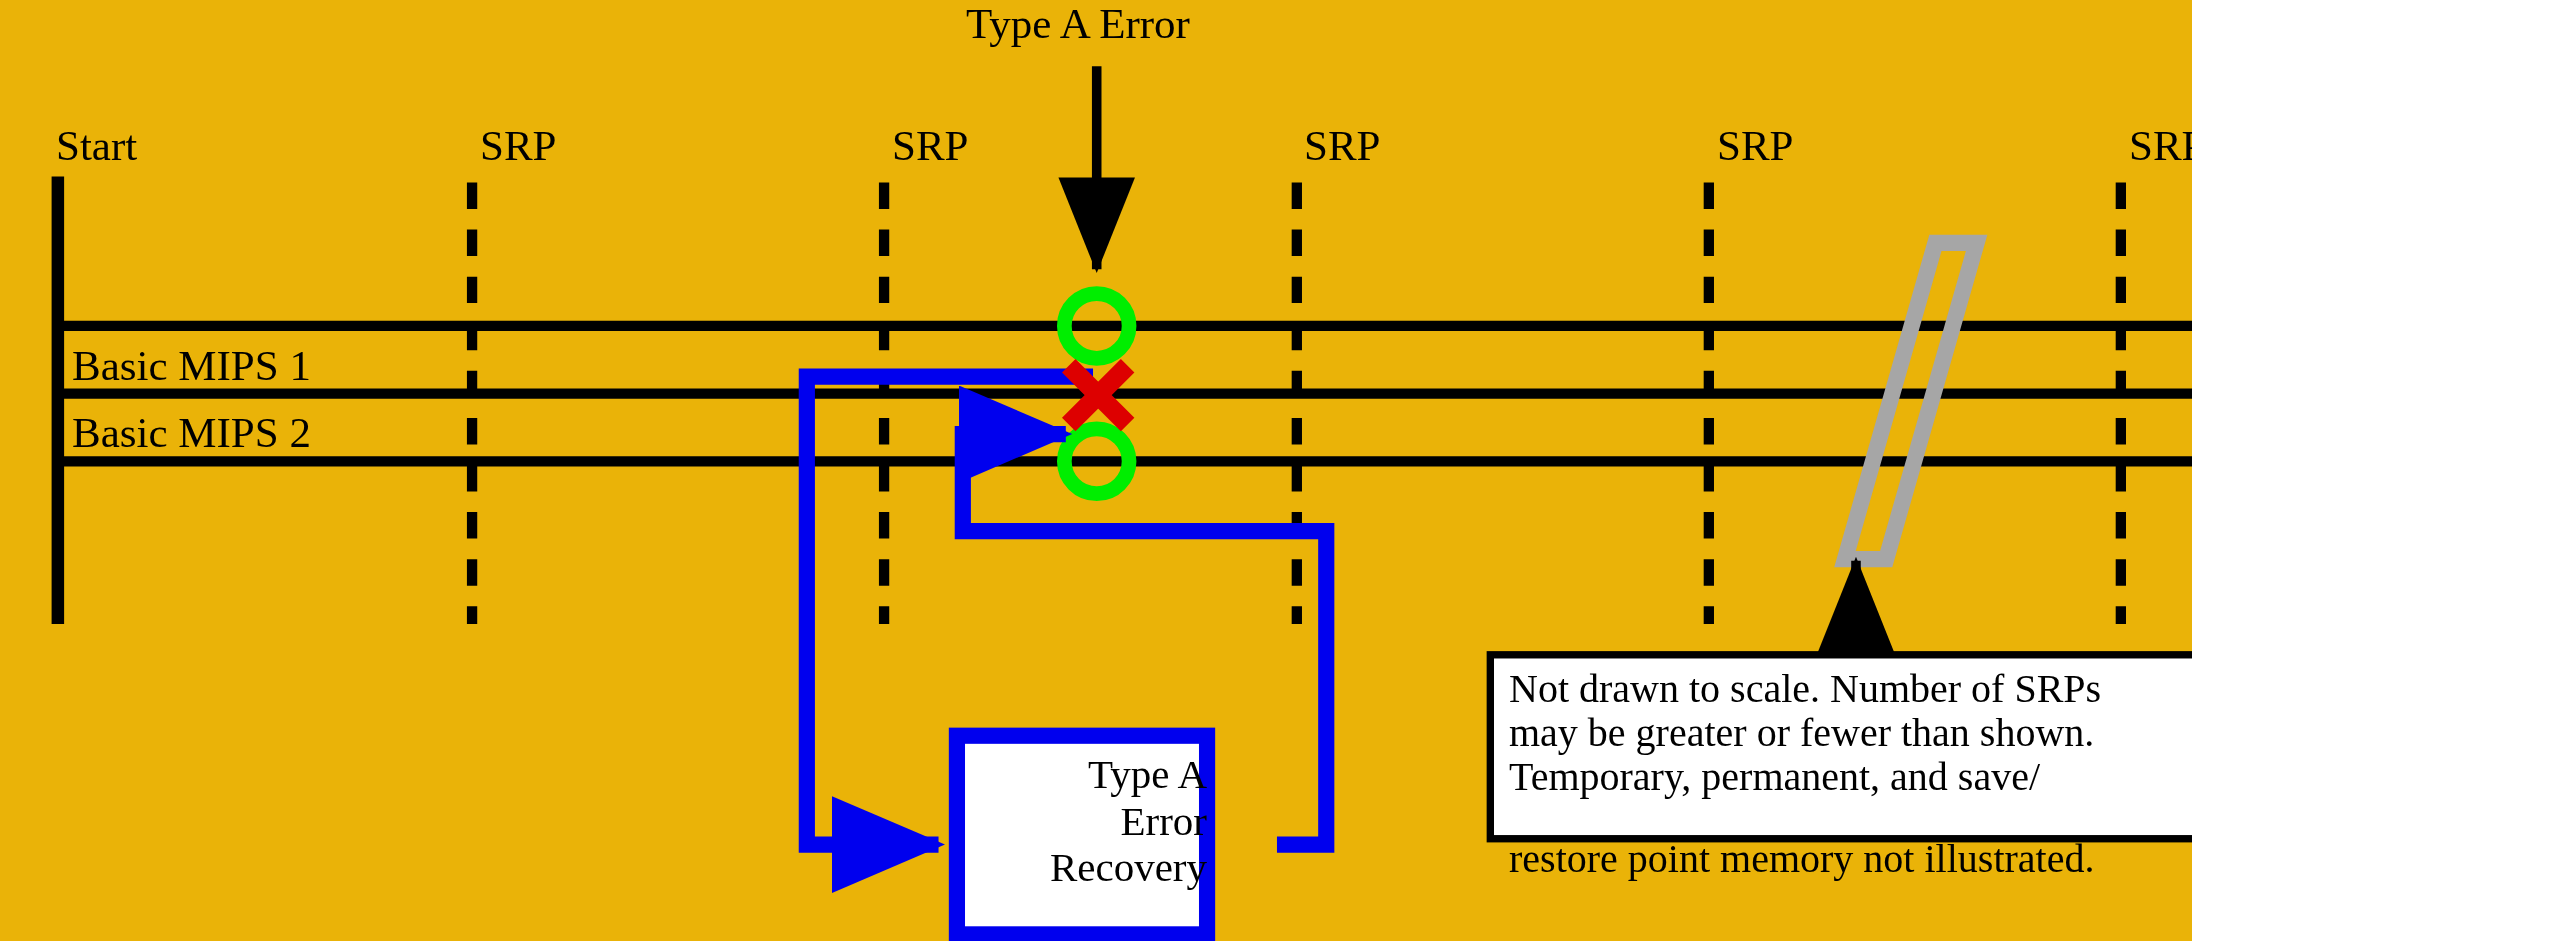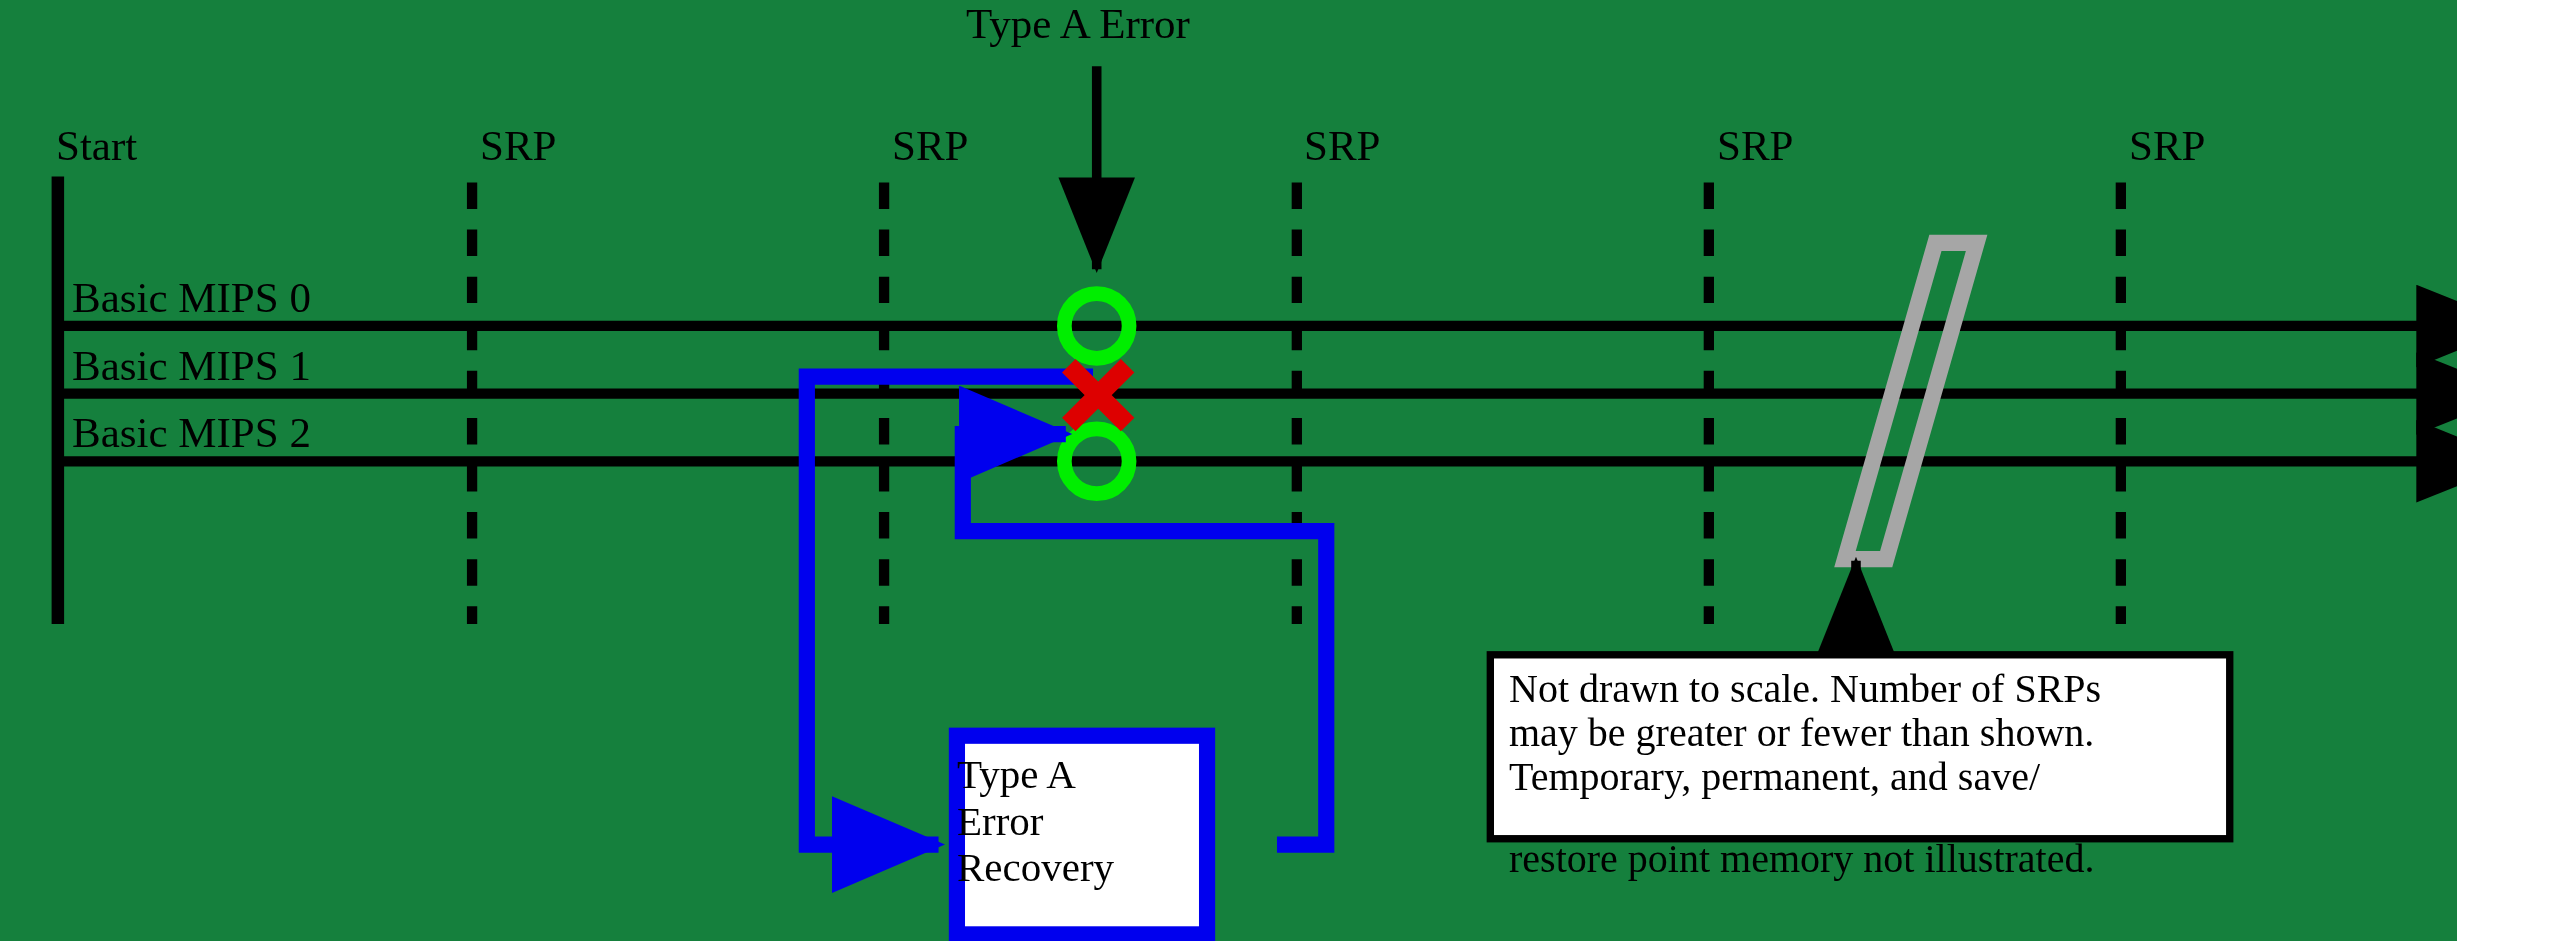--- a/index.html
+++ b/index.html
@@ -5,23 +5,23 @@
   html, body {
     margin: 0;
     padding: 0;
     background: #ffffff;
   }
   body {
     font-family: "Liberation Serif", "DejaVu Serif", serif;
   }
   #canvas {
     position: relative;
-    width: 2457px;
+    width: 2192px;
     height: 941px;
-    background: #15803d;
+    background: #eab308;
     overflow: hidden;
   }
   #diagram-svg {
     position: absolute;
     left: 0;
     top: 0;
     width: 2576px;
     height: 941px;
   }
   .lbl {
@@ -38,21 +38,21 @@
   .lane-label {
     font-size: 43px;
     line-height: 1;
   }
   .title-label {
     font-size: 43px;
     line-height: 1;
   }
   .box-text {
     position: absolute;
-    text-align: left;
+    text-align: right;
     font-size: 41px;
     line-height: 1.12;
     color: #000000;
     font-family: "Liberation Serif", "DejaVu Serif", serif;
   }
   .note-text {
     position: absolute;
     font-size: 40px;
     line-height: 1.18;
     color: #000000;
@@ -116,21 +116,20 @@
   <div class="lbl title-label" style="left:966px; top:1.5px;">Type A Error</div>
 
   <div class="lbl tick-label" style="left:16px; top:124px;">Start</div>
   <div class="lbl tick-label" style="left:440px; top:124px;">SRP</div>
   <div class="lbl tick-label" style="left:852px; top:124px;">SRP</div>
   <div class="lbl tick-label" style="left:1264px; top:124px;">SRP</div>
   <div class="lbl tick-label" style="left:1677px; top:124px;">SRP</div>
   <div class="lbl tick-label" style="left:2089px; top:124px;">SRP</div>
   <div class="lbl tick-label" style="left:2486px; top:116px;">End</div>
 
-  <div class="lbl lane-label" style="left:72px; top:276px;">Basic MIPS 0</div>
   <div class="lbl lane-label" style="left:72px; top:344px;">Basic MIPS 1</div>
   <div class="lbl lane-label" style="left:72px; top:411px;font-family:Liberation Serif, serif;">Basic MIPS 2</div>
 
   <div class="box-text" style="left:957px; top:752px; width:250px;">Type A</div>
   <div class="box-text" style="left:957px; top:845px; width:250px;">Recovery</div>
   <div class="box-text" style="left:957px; top:799px; width:250px;">Error</div>
 
   <div class="note-text" style="left:1509px; top:665px; width:718px;">Not drawn to scale.  Number of SRPs</div>
   <div class="note-text" style="left:1509px; top:709px; width:718px;">may be greater or fewer than shown.</div>
   <div class="note-text" style="left:1509px; top:753px; width:718px;">Temporary, permanent, and save/</div>

